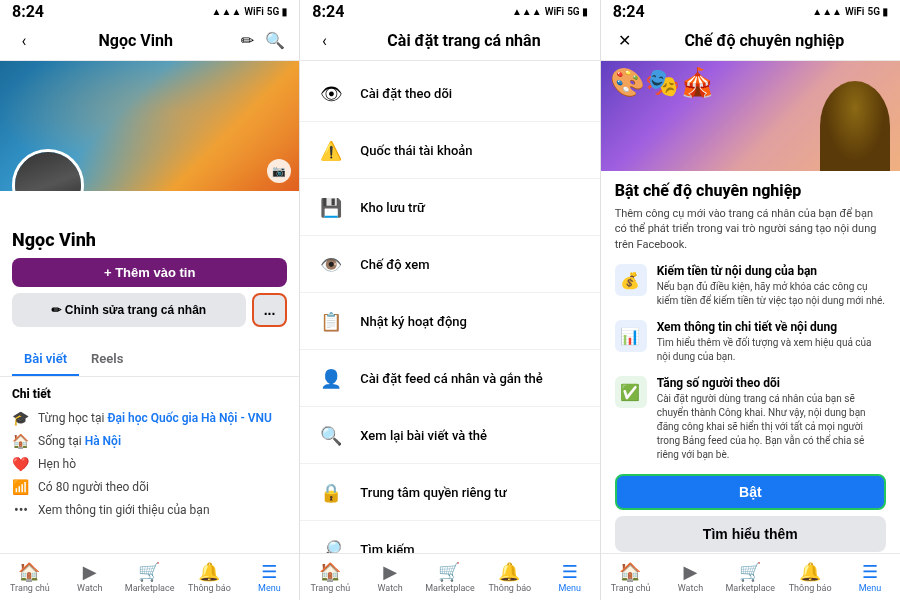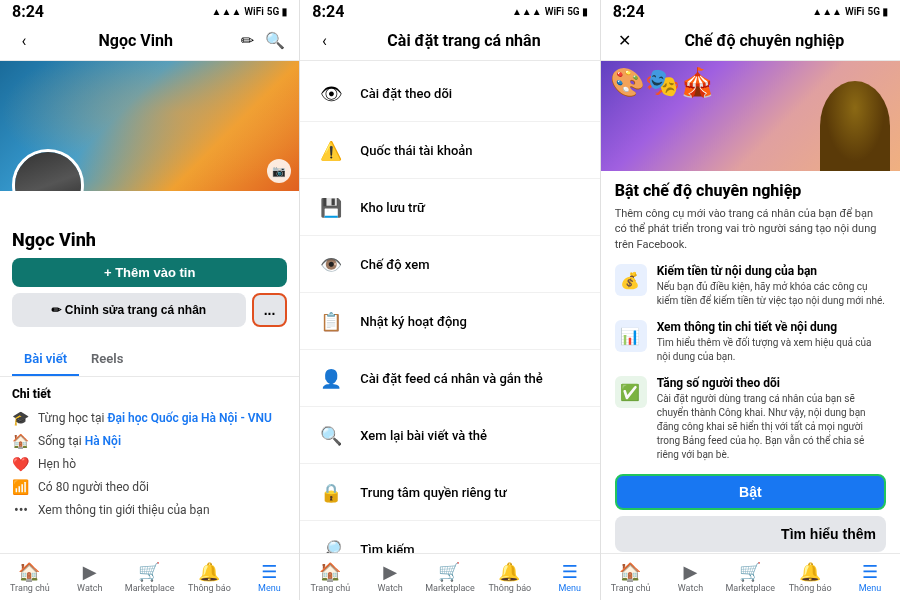--- a/index.html
+++ b/index.html
@@ -114,21 +114,21 @@
       padding: 38px 12px 8px;
     }
     .profile-name {
       font-size: 18px;
       font-weight: 800;
       color: #000;
       margin-bottom: 8px;
     }
     .btn-primary {
       width: 100%;
-      background: #0f766e;
+      background: #701a75;
       color: #fff;
       border: none;
       border-radius: 8px;
       padding: 7px;
       font-size: 13px;
       font-weight: 600;
       cursor: pointer;
       display: flex;
       align-items: center;
       justify-content: center;
@@ -356,21 +356,21 @@
       display: block;
       width: 100%;
       background: #e4e6ea;
       color: #000;
       border: none;
       border-radius: 8px;
       padding: 10px;
       font-size: 14px;
       font-weight: 600;
       cursor: pointer;
-      text-align: right;
+      text-align: center;
       margin-bottom: 8px;
     }
 
     
     .settings-list::-webkit-scrollbar,
     .pro-content::-webkit-scrollbar { display: none; }
   </style>
 </head>
 <body>
 

